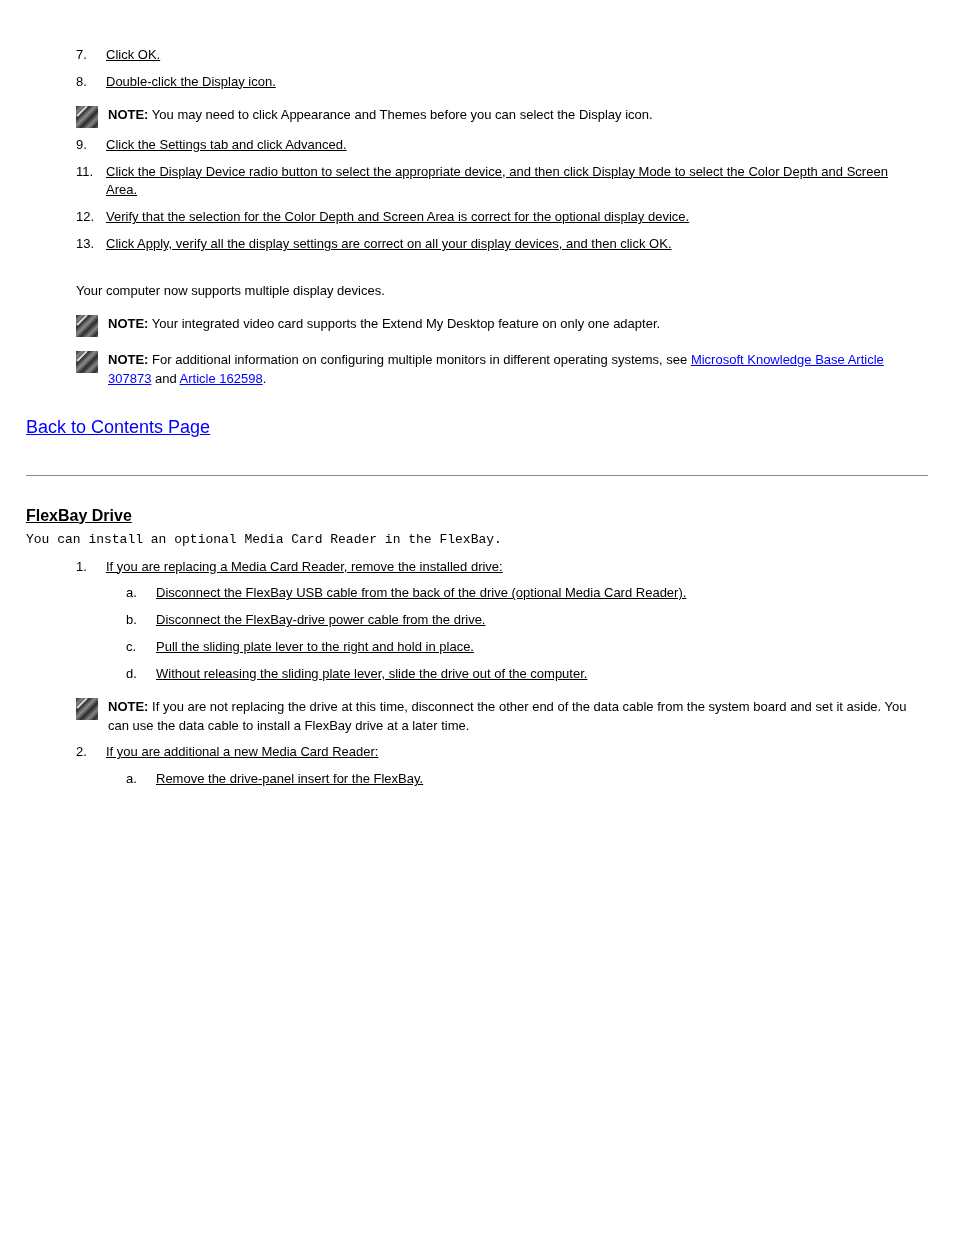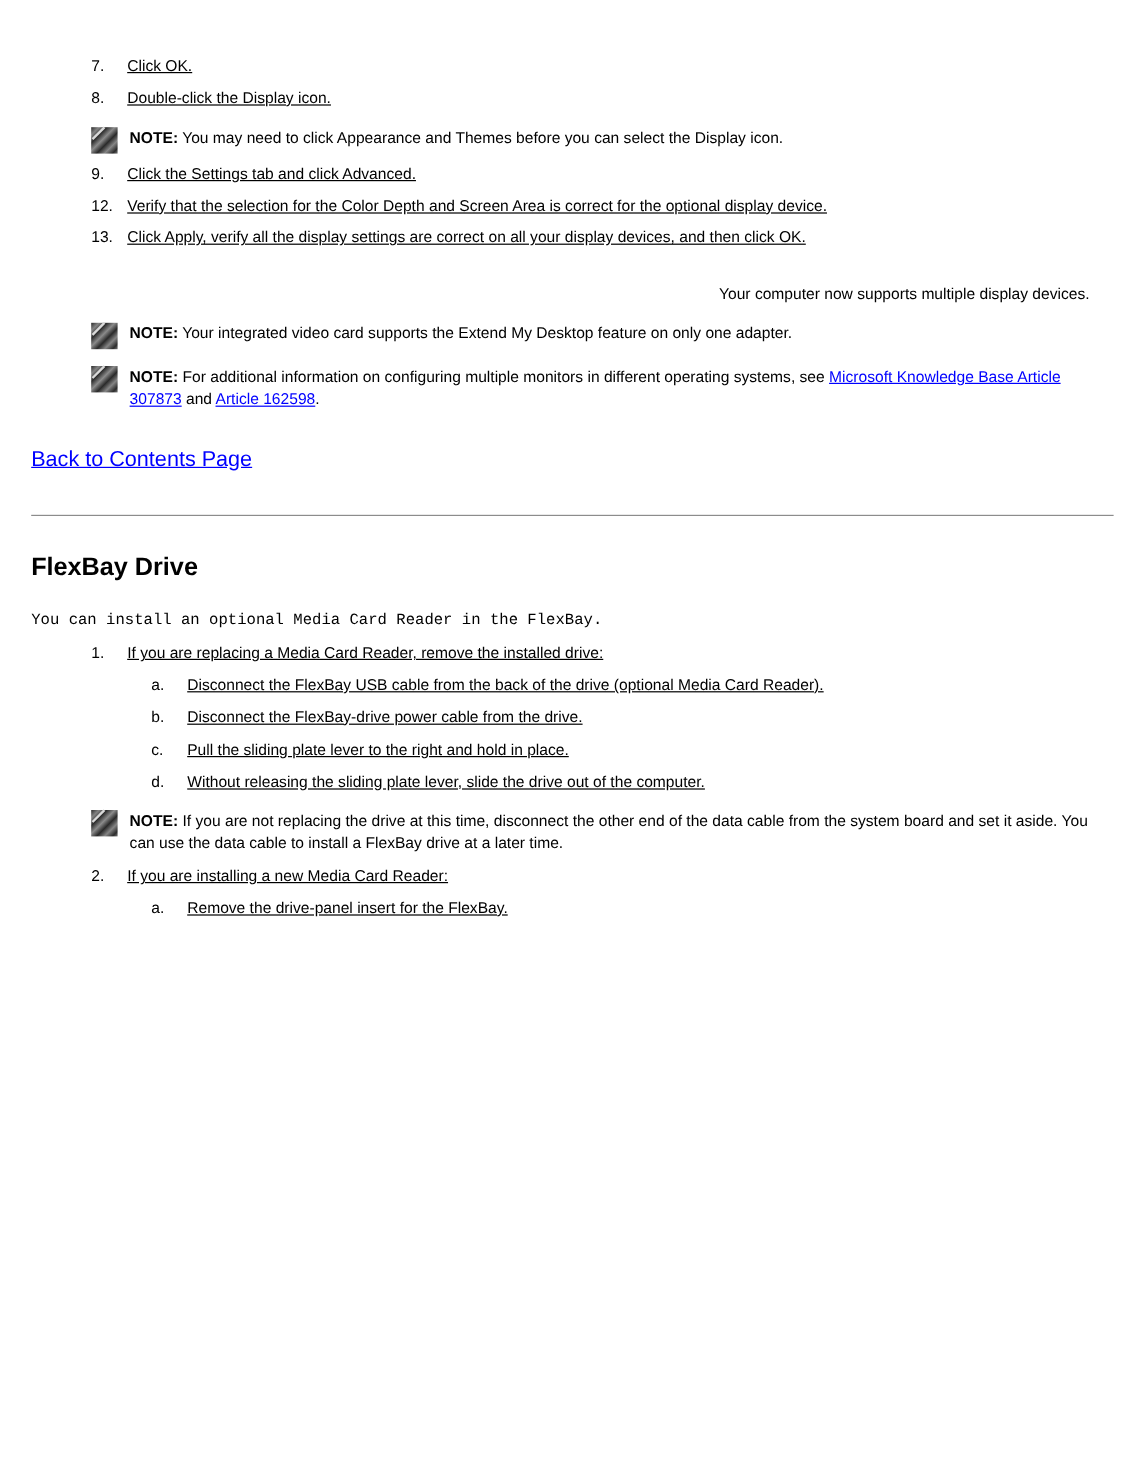--- a/index.html
+++ b/index.html
@@ -53,32 +53,32 @@
     border-left:2px solid #d9d9d9;
     transform: rotate(45deg);
   }
   .note-body {
     flex: 1;
   }
   .note-label {
     font-weight: 700;
   }
   h2.sec-title {
-    font-size: 21px;
+    font-size: 16px;
     font-weight: 700;
-    margin: 28px 0 20px 0;
+    margin: 28px 0 4px 0;
+    text-decoration: underline;
   }
   p.sec-lead {
     margin: 4px 0 6px 0;
     font-family: Liberation Mono, monospace;
   }
   p.closing {
     margin: 28px 0 6px 50px;
     padding-right: 20px;
-    text-align: right;
   }
   hr.divider {
     border: none;
     border-top: 1px solid #8c8c8c;
     margin: 34px 0 26px 0;
   }
   a.link {
     color: #0000ff;
     text-decoration: underline;
   }
@@ -103,20 +103,24 @@
   <div class="note">
     <div class="note-icon"></div>
     <div class="note-body">
       <span class="note-label">NOTE:</span><span> You may need to click Appearance and Themes before you can select the Display icon.</span>
     </div>
   </div>
 
   <div class="step">
     <div class="step-num">9.</div>
     <div class="step-body">Click the Settings tab and click Advanced.</div>
+  </div>
+  <div class="step">
+    <div class="step-num">11.</div>
+    <div class="step-body">Click the Display Device radio button to select the appropriate device, and then click Display Mode to select the Color Depth and Screen Area.</div>
   </div>
   <div class="step">
     <div class="step-num">12.</div>
     <div class="step-body">Verify that the selection for the Color Depth and Screen Area is correct for the optional display device.</div>
   </div>
   <div class="step">
     <div class="step-num">13.</div>
     <div class="step-body">Click Apply, verify all the display settings are correct on all your display devices, and then click OK.</div>
   </div>
 
@@ -169,19 +173,19 @@
 
   <div class="note">
     <div class="note-icon"></div>
     <div class="note-body">
       <span class="note-label">NOTE:</span><span> If you are not replacing the drive at this time, disconnect the other end of the data cable from the system board and set it aside. You can use the data cable to install a FlexBay drive at a later time.</span>
     </div>
   </div>
 
   <div class="step">
     <div class="step-num">2.</div>
-    <div class="step-body">If you are installing a new Media Card Reader:</div>
+    <div class="step-body">If you are additional a new Media Card Reader:</div>
   </div>
   <div class="step" style="margin-left:100px;">
     <div class="step-num">a.</div>
     <div class="step-body">Remove the drive-panel insert for the FlexBay.</div>
   </div>
 </div>
 
 </body></html>

